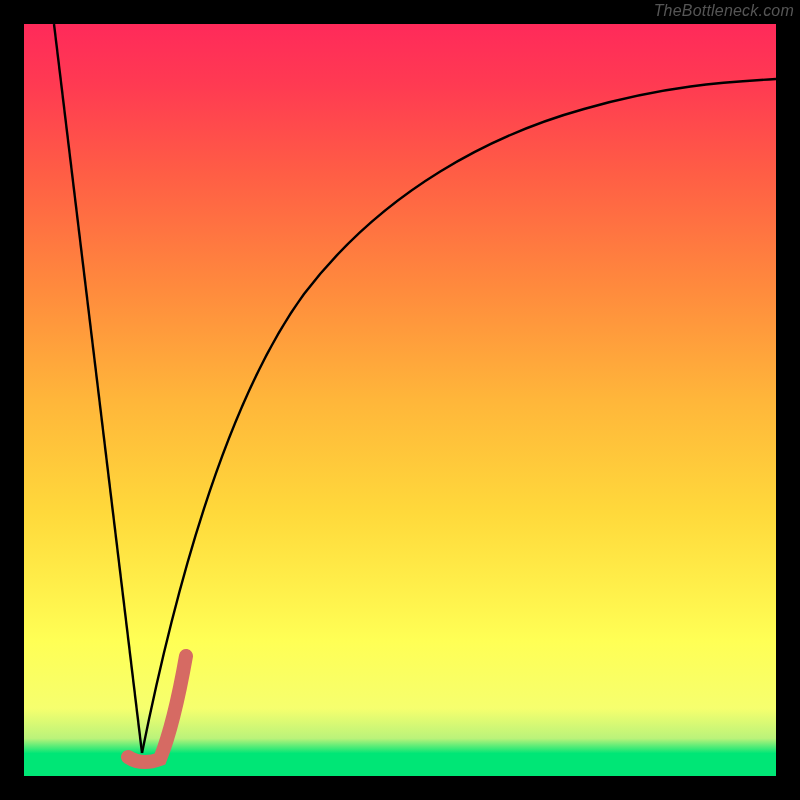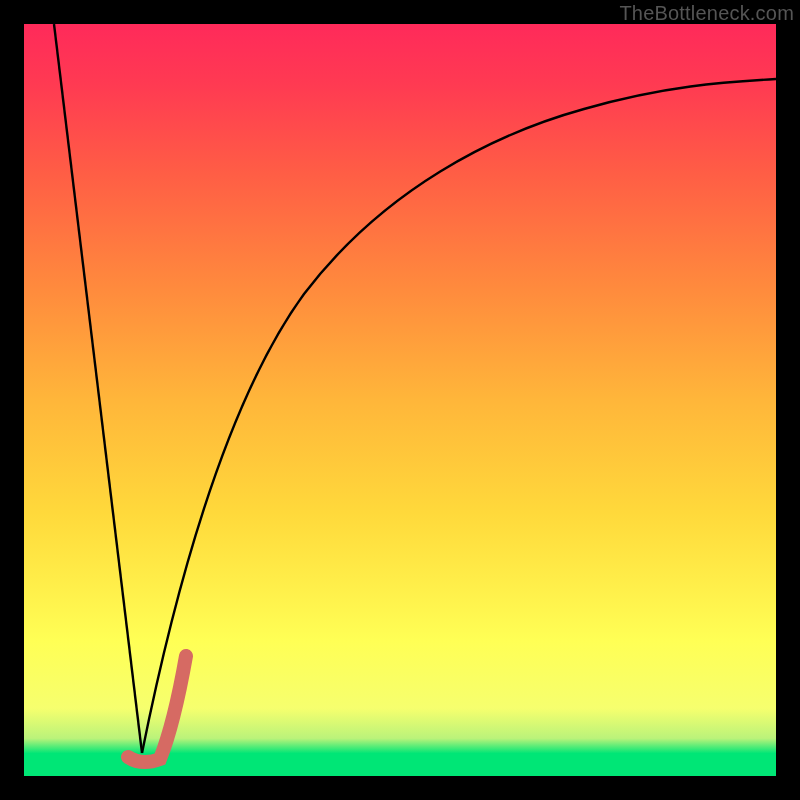--- a/index.html
+++ b/index.html
@@ -49,24 +49,25 @@
     position: absolute;
     inset: 0;
     width: 752px;
     height: 752px;
   }
   .watermark {
     position: absolute;
     top: 2px;
     right: 6px;
     color: #555;
-    font-size: 20px;
+    font-size: 16px;
     font-weight: 500;
     letter-spacing: 0.2px;
     user-select: none;
+    font-style: italic;
   }
 </style>
 </head>
 <body>
 
 <div class="frame">
   <div class="plot">
     <div class="gradient"></div>
     <svg class="curves" viewBox="0 0 752 752" preserveAspectRatio="none">
 

